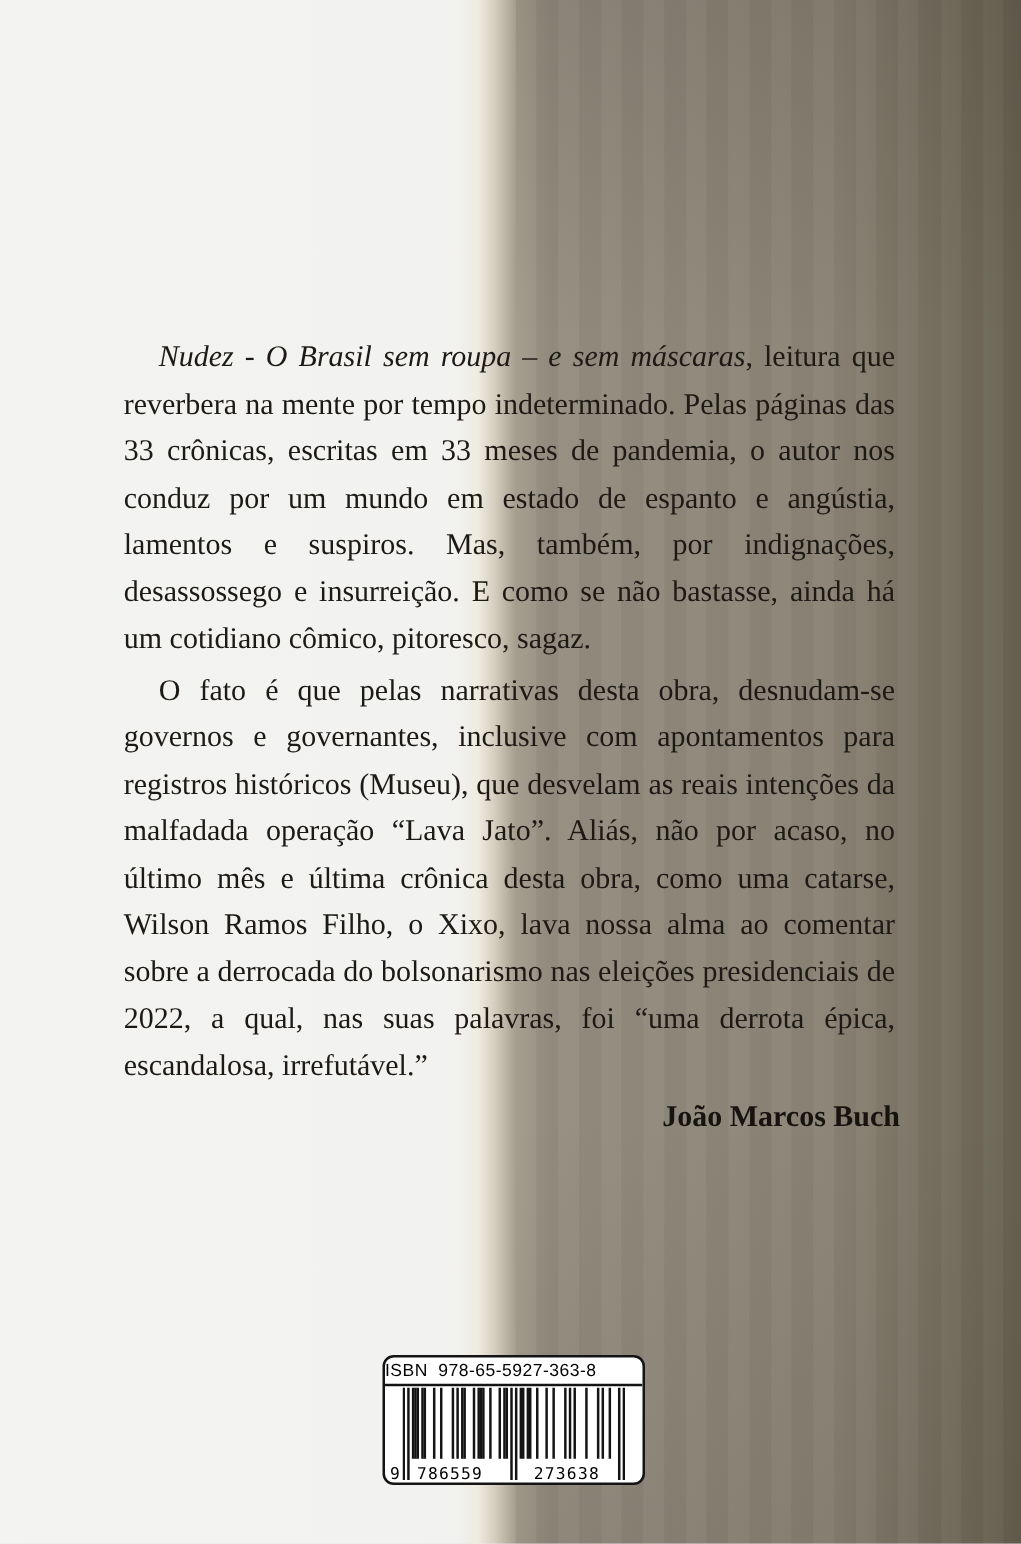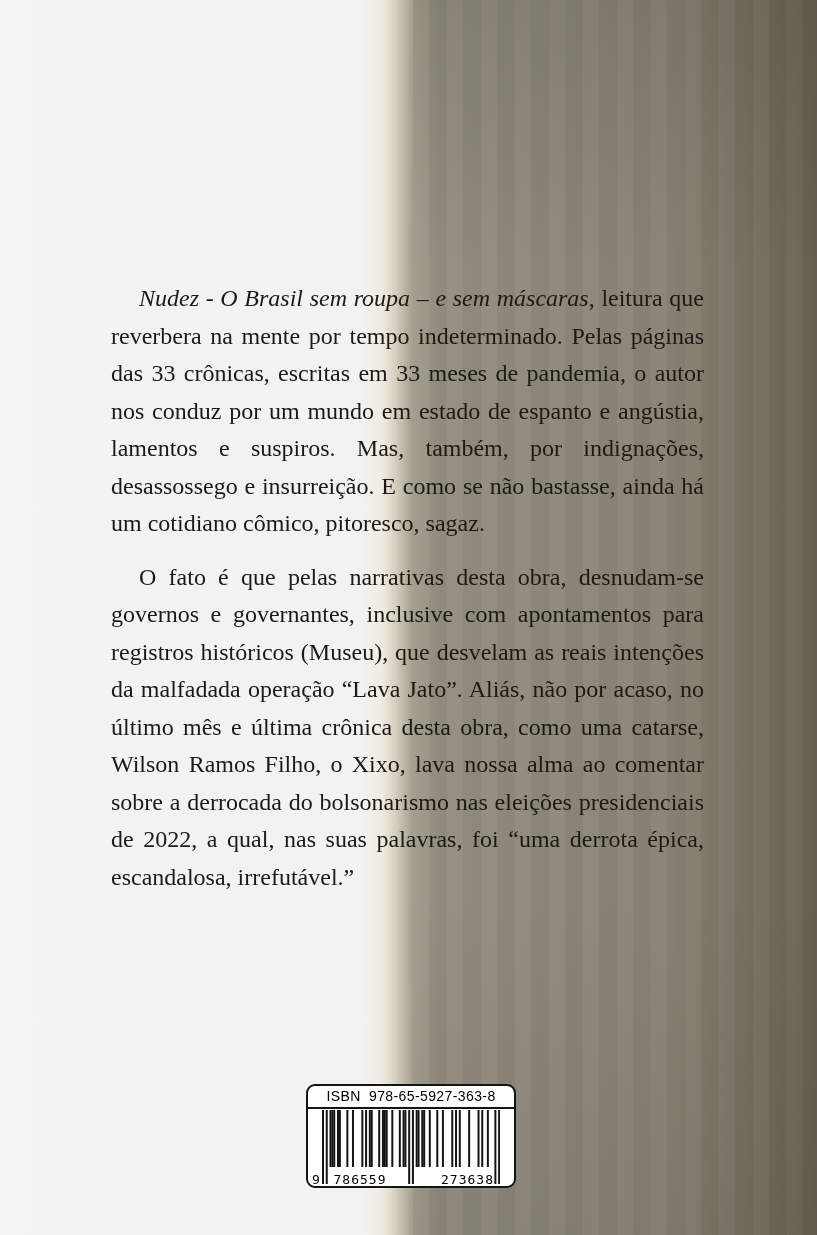--- a/index.html
+++ b/index.html
@@ -36,21 +36,21 @@
   .blurb {
     position: absolute;
     left: 95px;
     top: 264px;
     width: 625px;
     font-size: 24px;
     line-height: 37.5px;
     color: #1d1a15;
     text-align: justify;
   }
-  .blurb p { margin: 16px; text-indent: 28px; }
+  .blurb p { margin: 4px; text-indent: 28px; }
   .italic-title { font-style: italic; }
   .signature {
     text-align: right;
     font-weight: bold;
     color: #17140f;
   }
   .barcode-box {
     position: absolute;
     left: 306px;
     top: 1084px;
@@ -58,21 +58,20 @@
     height: 104px;
     box-sizing: border-box;
     background: #ffffff;
     border: 2px solid #141414;
     border-radius: 9px;
     overflow: hidden;
   }
   .isbn-line {
     height: 21px;
     line-height: 20px;
-    text-align: center;
     font-family: "Liberation Sans", "DejaVu Sans", sans-serif;
     font-size: 14px;
     letter-spacing: 0.4px;
     word-spacing: 4px;
     color: #000;
     border-bottom: 2px solid #141414;
     white-space: nowrap;
   }
   .bars-wrap {
     position: relative;
@@ -85,32 +84,33 @@
     bottom: 0px;
     font-family: "DejaVu Sans Mono", "DejaVu Sans", monospace;
     font-size: 13px;
     line-height: 15px;
     color: #000;
     text-align: center;
     letter-spacing: 1px;
   }
   .bc-first  { left: 2px; width: 12px; letter-spacing: 0; }
   .bc-left   { left: 14px; width: 76px; }
-  .bc-right  { left: 121px; width: 77px; }
+  .bc-right  { left: 107px; width: 77px; }
 </style>
 </head>
 <body>
 
 <div class="cover">
 
   <div class="spine-shade"></div>
 
   <div class="blurb">
     <p><span class="italic-title">Nudez - O Brasil sem roupa – e sem máscaras</span><span>, leitura que reverbera na mente por tempo indeterminado. Pelas páginas das 33 crônicas, escritas em 33 meses de pandemia, o autor nos conduz por um mundo em estado de espanto e angústia, lamentos e suspiros. Mas, também, por indignações, desassossego e insurreição. E como se não bastasse, ainda há um cotidiano cômico, pitoresco, sagaz.</span></p>
     <p>O fato é que pelas narrativas desta obra, desnudam-se governos e governantes, inclusive com apontamentos para registros históricos (Museu), que desvelam as reais intenções da malfadada operação “Lava Jato”. Aliás, não por acaso, no último mês e última crônica desta obra, como uma catarse, Wilson Ramos Filho, o Xixo, lava nossa alma ao comentar sobre a derrocada do bolsonarismo nas eleições presidenciais de 2022, a qual, nas suas palavras, foi “uma derrota épica, escandalosa, irrefutável.”</p>
+    <div class="signature">João Marcos Buch</div>
   </div>
 
   <div class="barcode-box">
     <div class="isbn-line">ISBN 978-65-5927-363-8</div>
     <div class="bars-wrap">
       <svg id="ean-bars" width="178" height="74">
           <rect x="0.00" y="0" width="1.99" height="74" fill="#141414"></rect>
           <rect x="3.75" y="0" width="1.99" height="74" fill="#141414"></rect>
           <rect x="7.49" y="0" width="1.99" height="57" fill="#141414"></rect>
           <rect x="9.37" y="0" width="1.99" height="57" fill="#141414"></rect>

